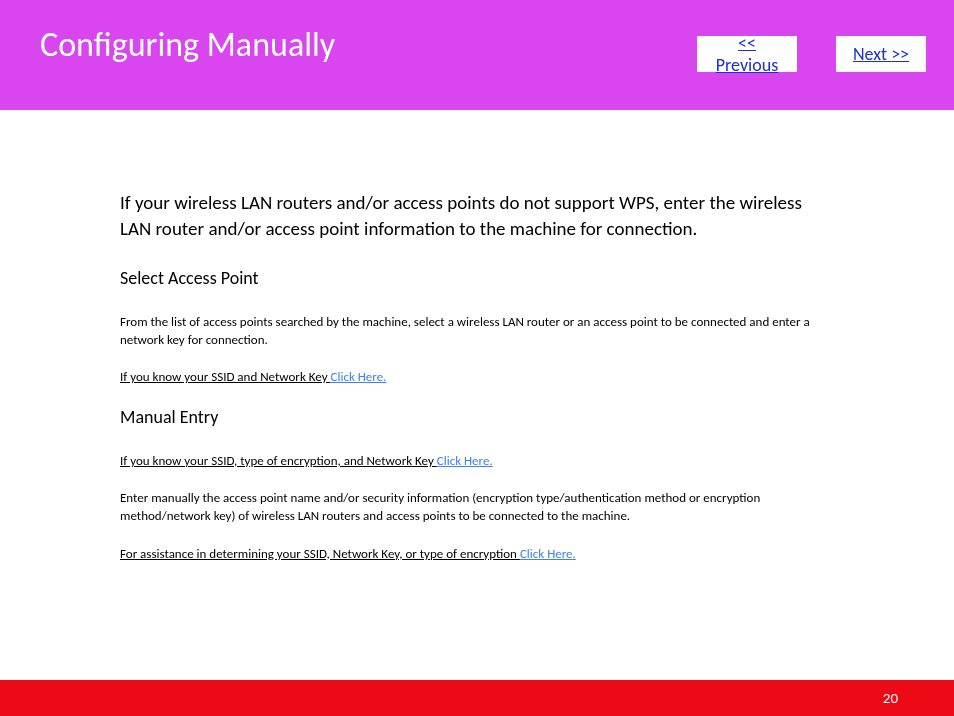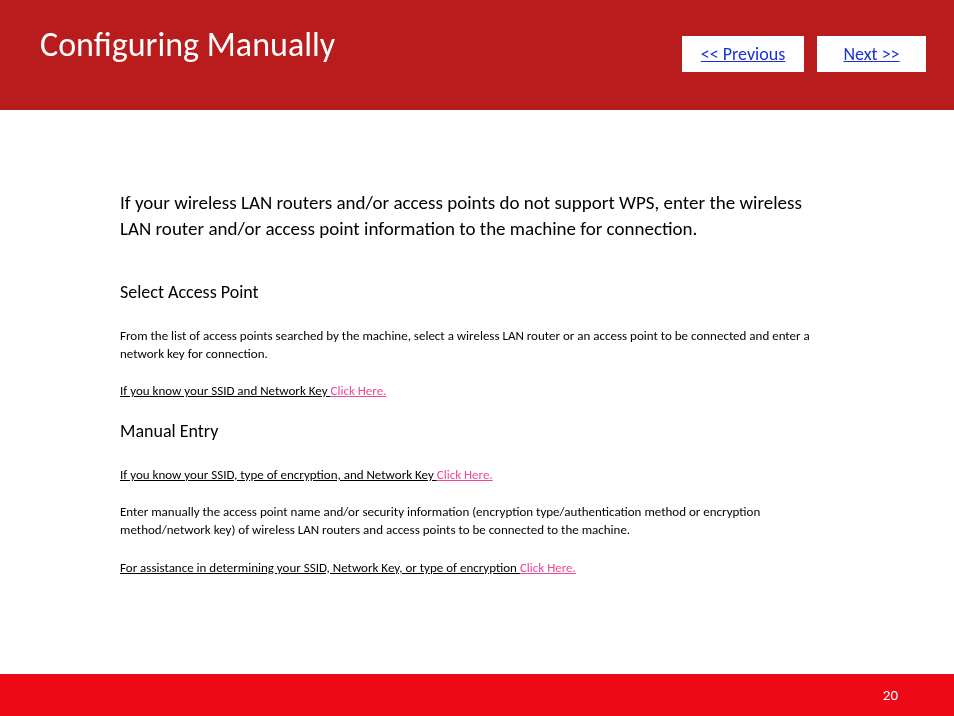--- a/index.html
+++ b/index.html
@@ -5,21 +5,21 @@
     * { box-sizing: border-box; margin: 0; padding: 0; }
     body {
       width: 954px;
       height: 716px;
       font-family: Calibri, "Segoe UI", Arial, sans-serif;
       background: #fff;
       position: relative;
       overflow: hidden;
     }
     .header {
-      background: #b91c1c;
+      background: #d946ef;
       height: 110px;
       position: relative;
       padding: 0;
     }
     .header-title {
       color: #fff;
       font-size: 34px;
       font-weight: 300;
       position: absolute;
       top: 24px;
@@ -34,52 +34,52 @@
       border: none;
       font-size: 18px;
       font-family: inherit;
       padding: 7px 10px;
       cursor: pointer;
       height: 36px;
       display: flex;
       align-items: center;
       justify-content: center;
     }
-    .prev-btn { right: 150px; width: 122px; }
-    .next-btn { right: 28px; width: 109px; }
+    .prev-btn { right: 157px; width: 100px; }
+    .next-btn { right: 28px; width: 90px; }
     .content {
       padding: 80px 120px 0 120px;
       color: #000;
     }
     .intro {
       font-size: 19px;
       line-height: 1.35;
-      margin-bottom: 40px;
+      margin-bottom: 26px;
     }
     .section-label {
       font-size: 18px;
       margin-bottom: 24px;
     }
     .body-text {
       font-size: 13px;
       line-height: 1.35;
       margin-bottom: 20px;
     }
     .inline-block { display: inline; text-decoration: underline; }
     a.link {
-      color: #ec4899;
+      color: #3b82f6;
       text-decoration: underline;
       cursor: pointer;
     }
     .footer {
       position: absolute;
       bottom: 0;
       left: 0;
       width: 100%;
-      height: 42px;
+      height: 36px;
       background: #ed0a16;
       color: #fff;
       display: flex;
       justify-content: flex-end;
       align-items: center;
       padding-right: 56px;
       font-size: 15px;
     }
   </style>
 </head>

